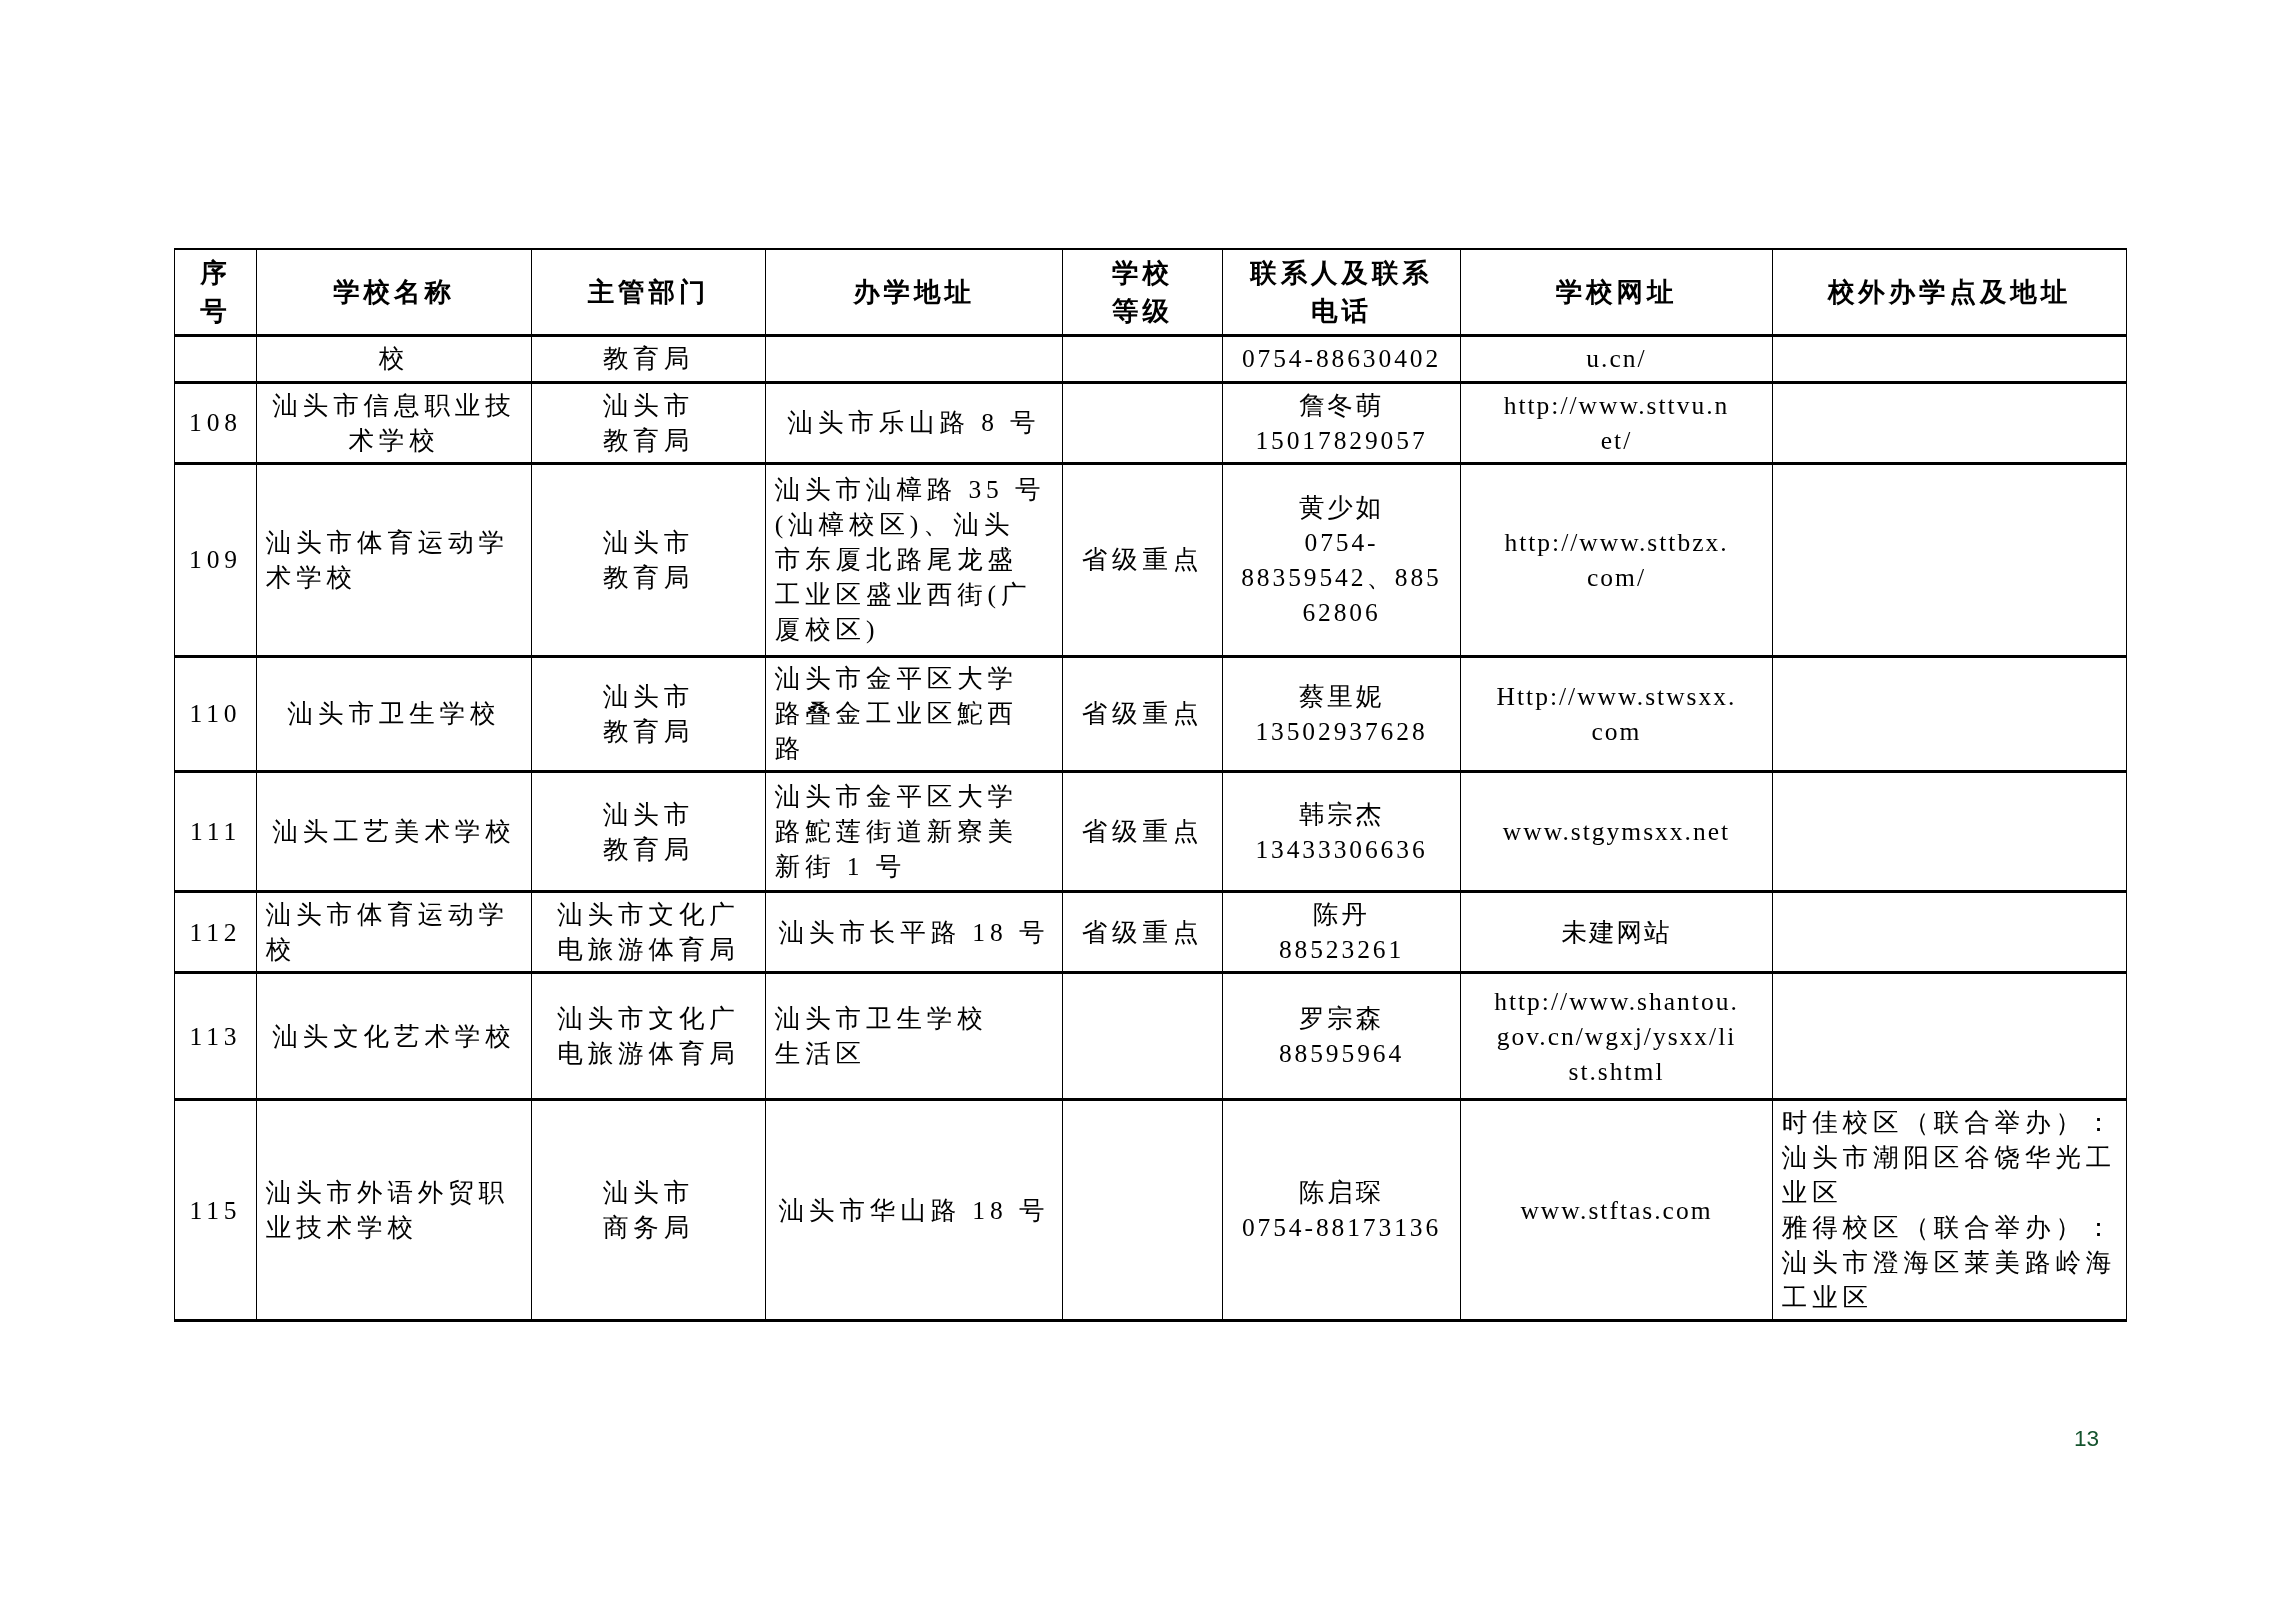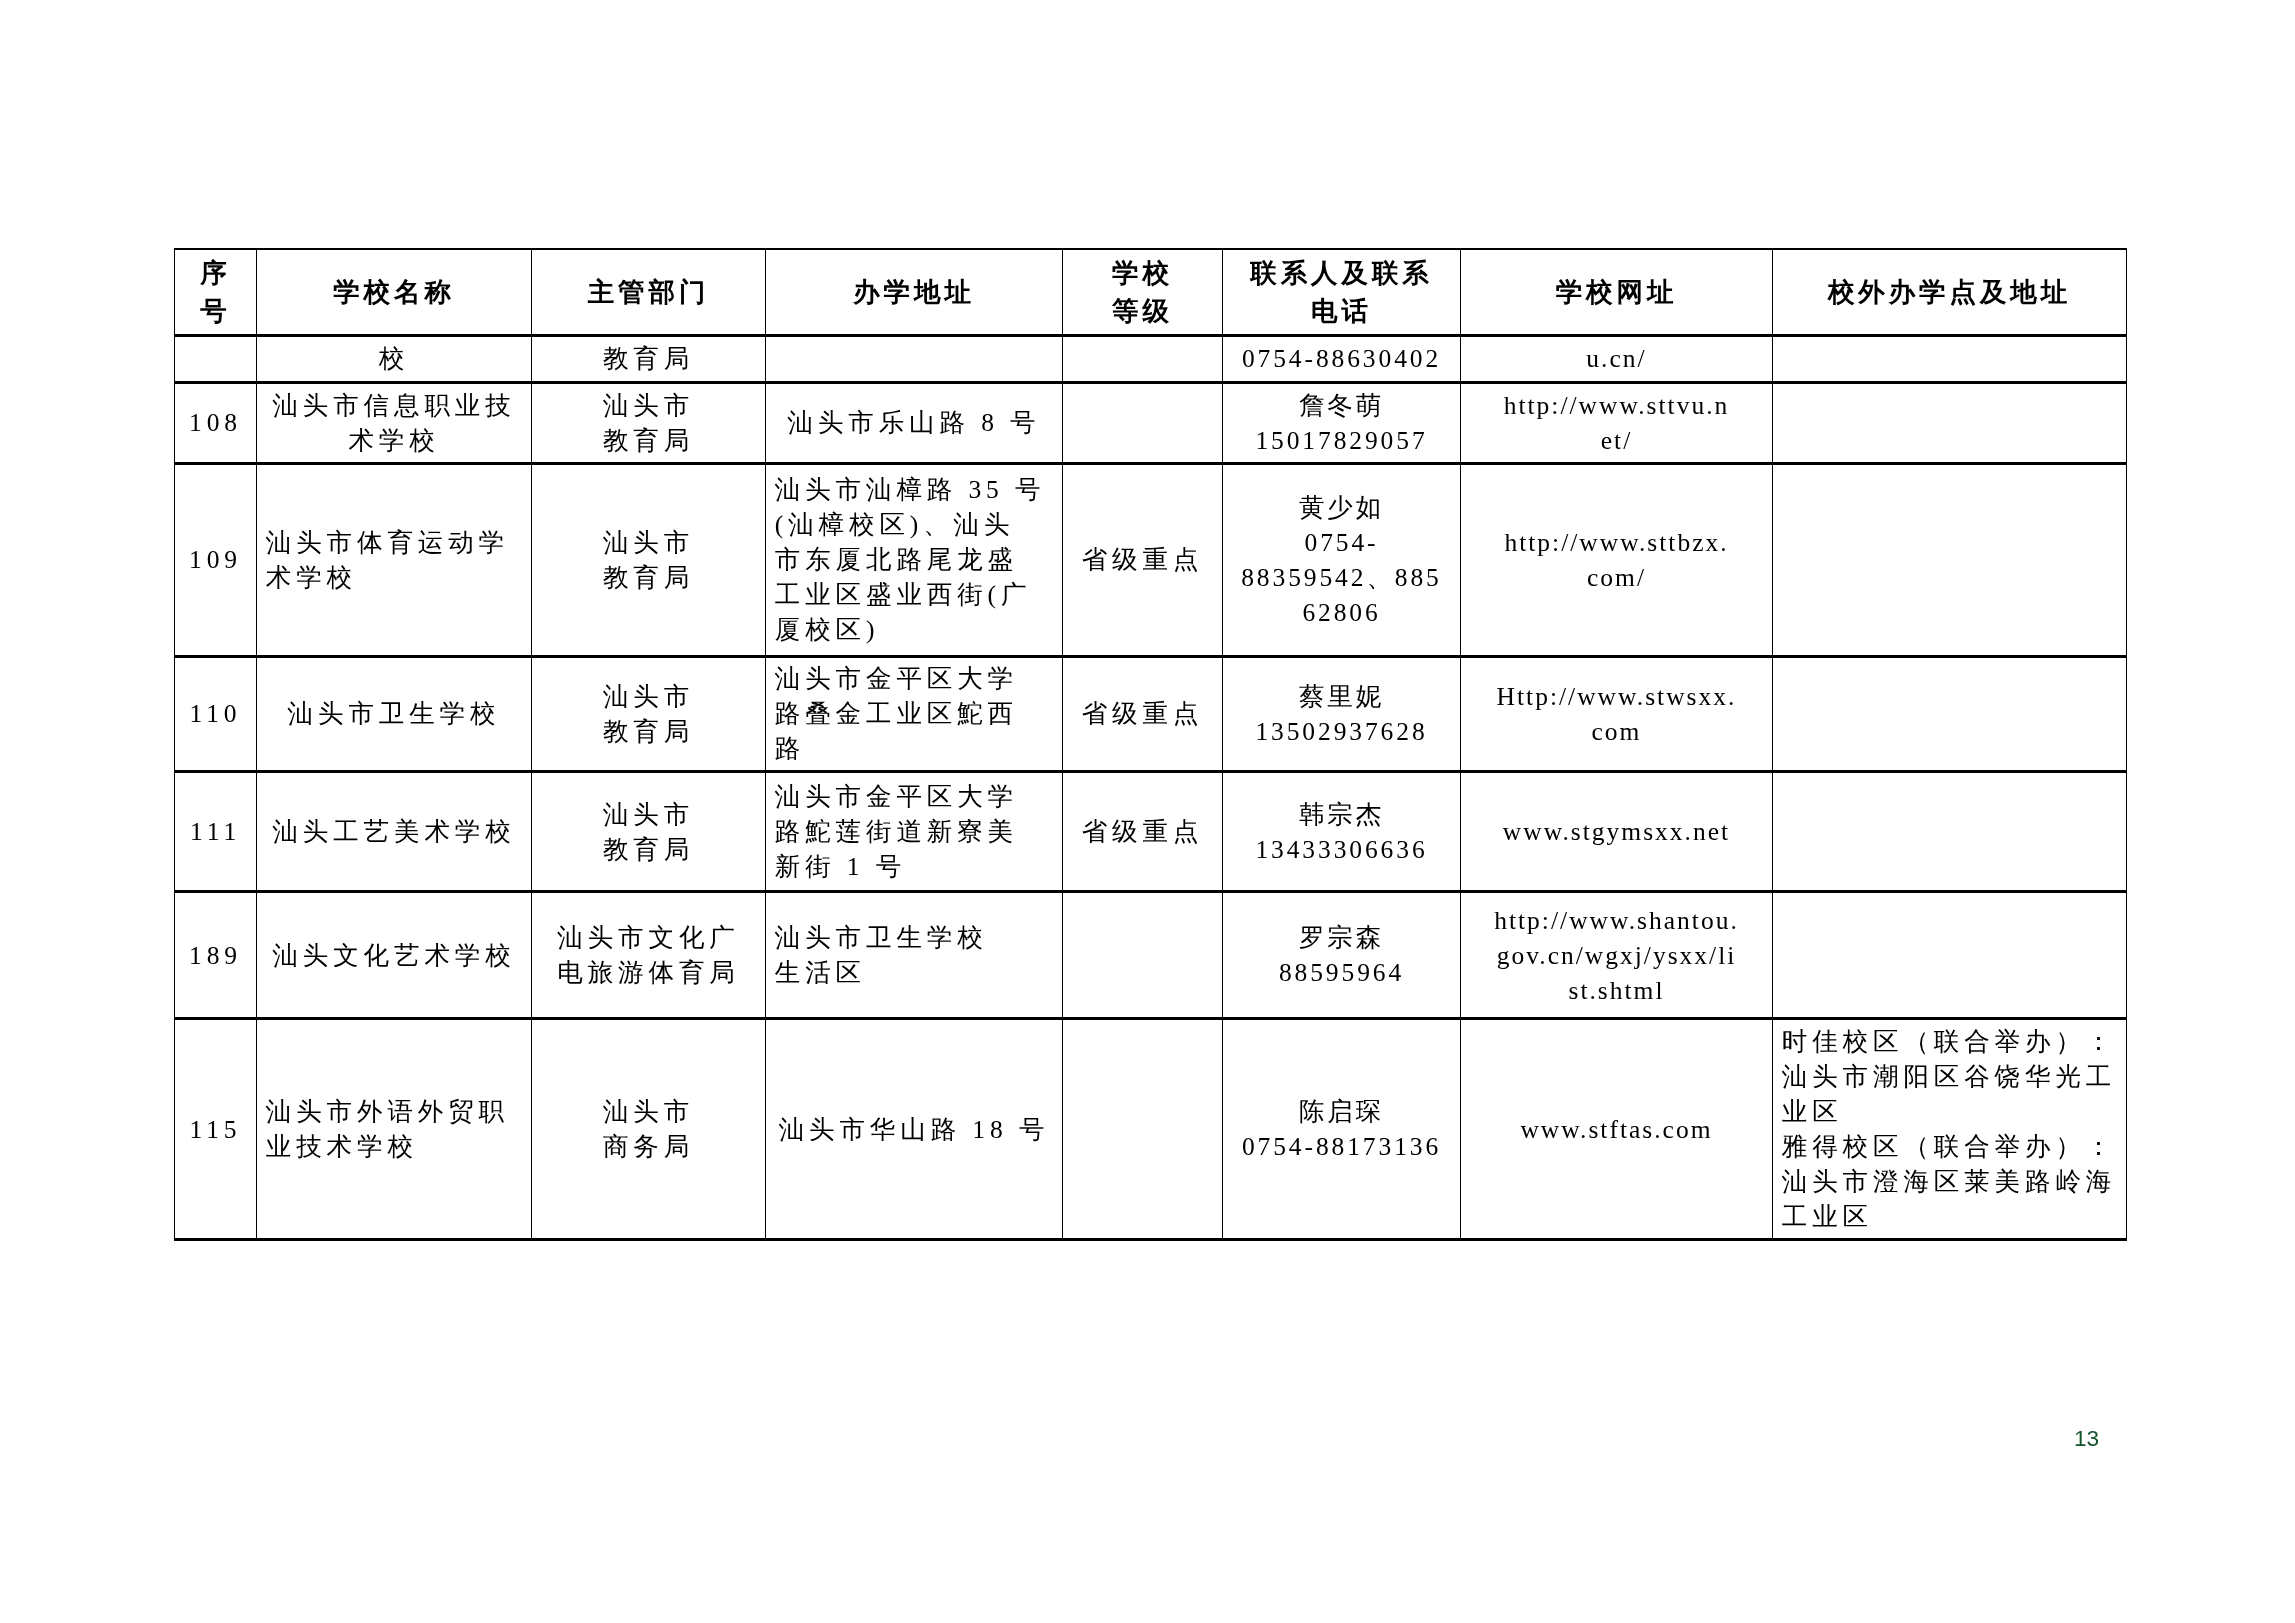--- a/index.html
+++ b/index.html
@@ -156,22 +156,35 @@
 教育局</td>
         <td class="l">汕头市金平区大学
 路鮀莲街道新寮美
 新街 1 号</td>
         <td>省级重点</td>
         <td class="contact">韩宗杰
 13433306636</td>
         <td class="url">www.stgymsxx.net</td>
         <td></td>
       </tr>
+      <tr class="h-112">
+        <td>112</td>
+        <td class="l">汕头市体育运动学
+校</td>
+        <td>汕头市文化广
+电旅游体育局</td>
+        <td>汕头市长平路 18 号</td>
+        <td>省级重点</td>
+        <td class="contact">陈丹
+88523261</td>
+        <td class="url">未建网站</td>
+        <td></td>
+      </tr>
       <tr class="h-113">
-        <td>189</td>
+        <td>113</td>
         <td>汕头文化艺术学校</td>
         <td>汕头市文化广
 电旅游体育局</td>
         <td class="l">汕头市卫生学校
 生活区</td>
         <td></td>
         <td class="contact">罗宗森
 88595964</td>
         <td class="url">http://www.shantou.
 gov.cn/wgxj/ysxx/li

